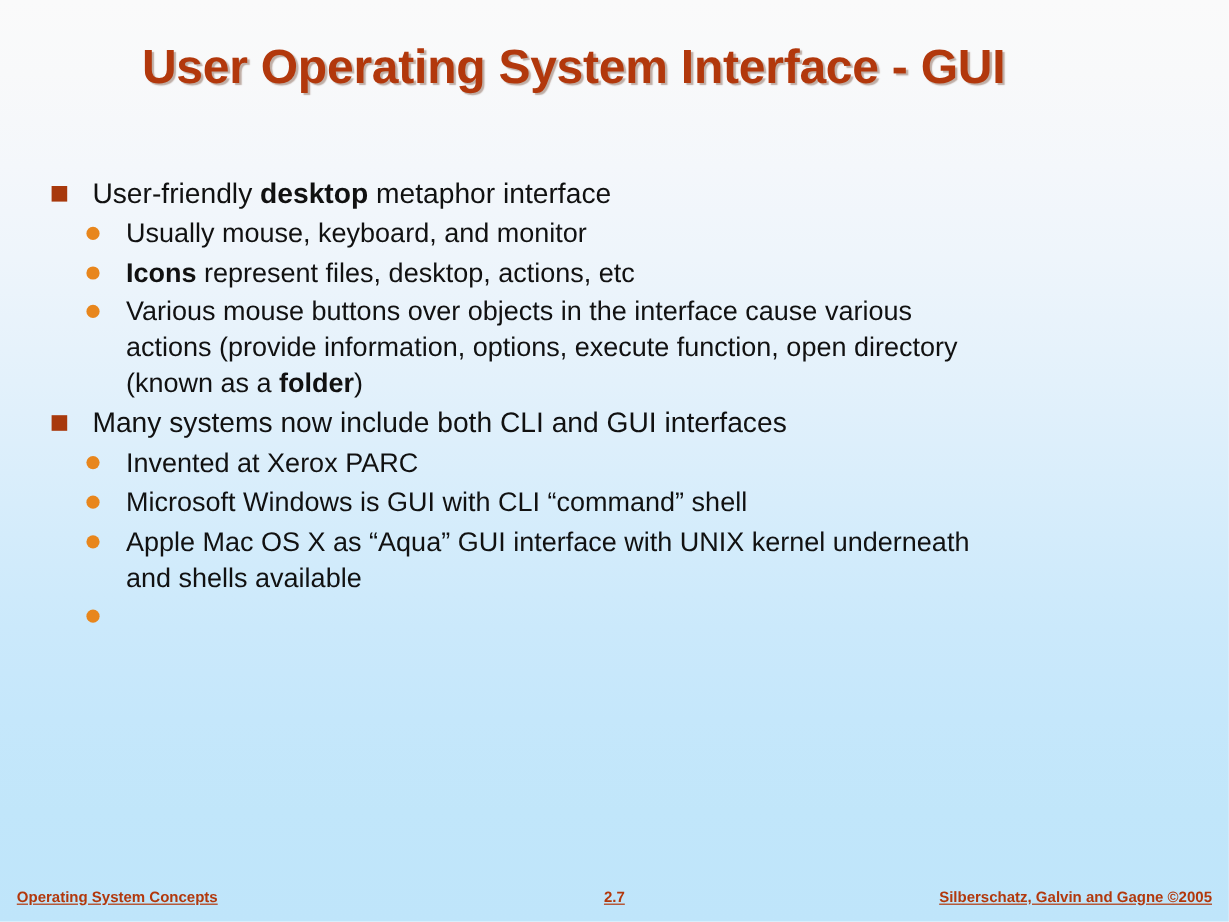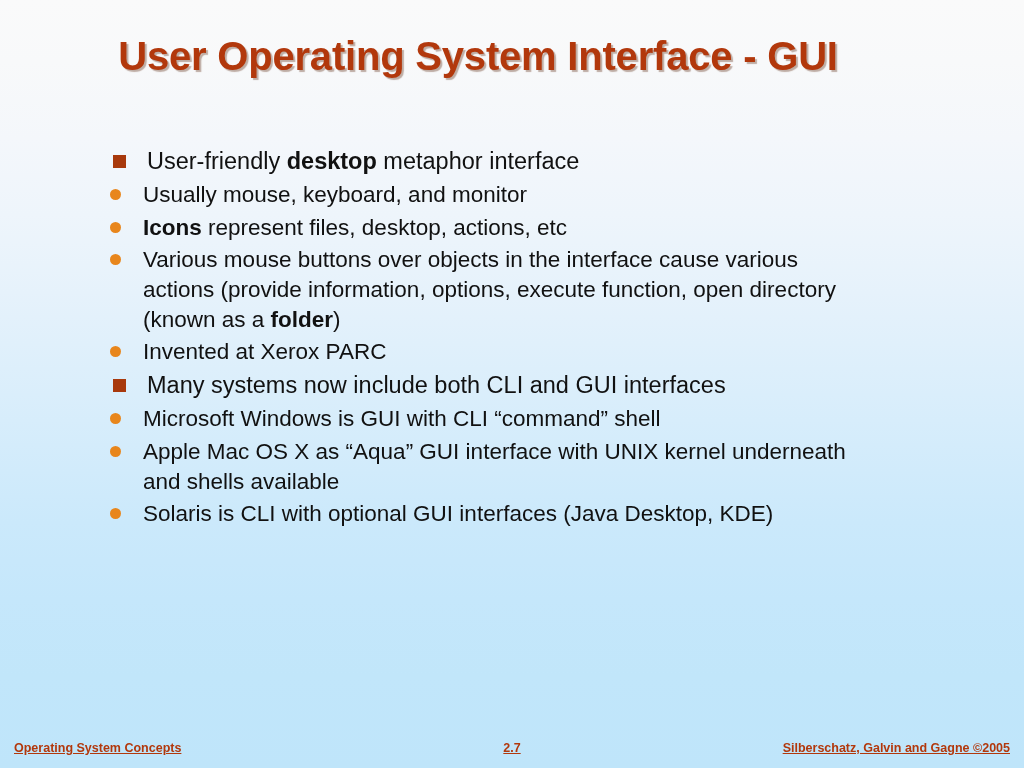--- a/index.html
+++ b/index.html
@@ -60,25 +60,25 @@
     width: 1024px;
   }
 
   .bullet-row {
     display: flex;
     align-items: flex-start;
     margin: 0;
   }
 
   .lvl1 {
-    padding-left: 113px;
+    padding-left: 43px;
     margin-bottom: 3px;
   }
   .lvl2 {
-    padding-left: 110px;
+    padding-left: 72px;
     margin-bottom: 3px;
   }
 
   .marker {
     flex: 0 0 auto;
     display: block;
   }
 
   .marker-square {
     width: 13px;
@@ -152,39 +152,38 @@
         <div class="btext"><span>Usually mouse, keyboard, and monitor</span></div>
       </div>
       <div class="bullet-row lvl2">
         <span class="marker marker-dot"></span>
         <div class="btext"><b>Icons</b><span> represent files, desktop, actions, etc</span></div>
       </div>
       <div class="bullet-row lvl2">
         <span class="marker marker-dot"></span>
         <div class="btext"><span>Various mouse buttons over objects in the interface cause various actions (provide information, options, execute function, open directory (known as a </span><b>folder</b><span>)</span></div>
       </div>
+      <div class="bullet-row lvl1">
+        <span class="marker marker-square"></span>
+        <div class="btext"><span>Many systems now include both CLI and GUI interfaces</span></div>
+      </div>
       <div class="bullet-row lvl2">
         <span class="marker marker-dot"></span>
         <div class="btext"><span>Invented at Xerox PARC</span></div>
-      </div>
-      <div class="bullet-row lvl1">
-        <span class="marker marker-square"></span>
-        <div class="btext"><span>Many systems now include both CLI and GUI interfaces</span></div>
       </div>
       <div class="bullet-row lvl2">
         <span class="marker marker-dot"></span>
         <div class="btext"><span>Microsoft Windows is GUI with CLI “command” shell</span></div>
       </div>
       <div class="bullet-row lvl2">
         <span class="marker marker-dot"></span>
         <div class="btext"><span>Apple Mac OS X as “Aqua” GUI interface with UNIX kernel underneath and shells available</span></div>
       </div>
       <div class="bullet-row lvl2">
         <span class="marker marker-dot"></span>
-        <div class="btext"><span>Solaris is CLI with optional GUI interfaces (Java Desktop, KDE)</span></div>
       </div>
     </div>
 
   <div id="footer">
     <span class="foot-text" id="footer-left">Operating System Concepts</span>
     <span class="foot-text" id="footer-center">2.7</span>
     <span class="foot-text" id="footer-right">Silberschatz, Galvin and Gagne ©2005</span>
   </div>
 
 </div>

